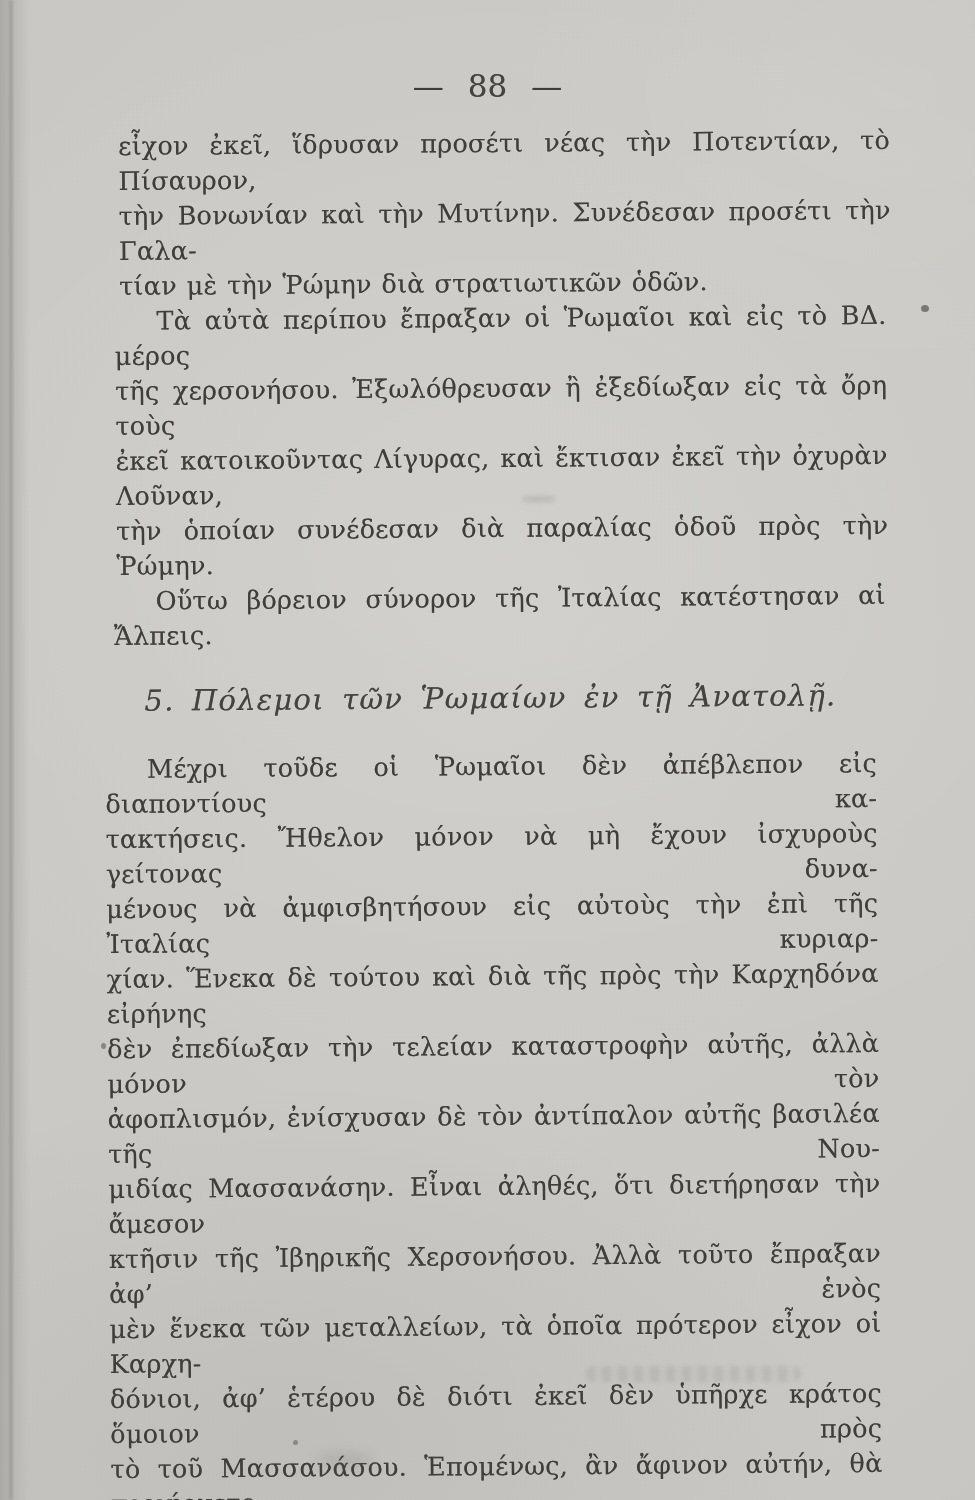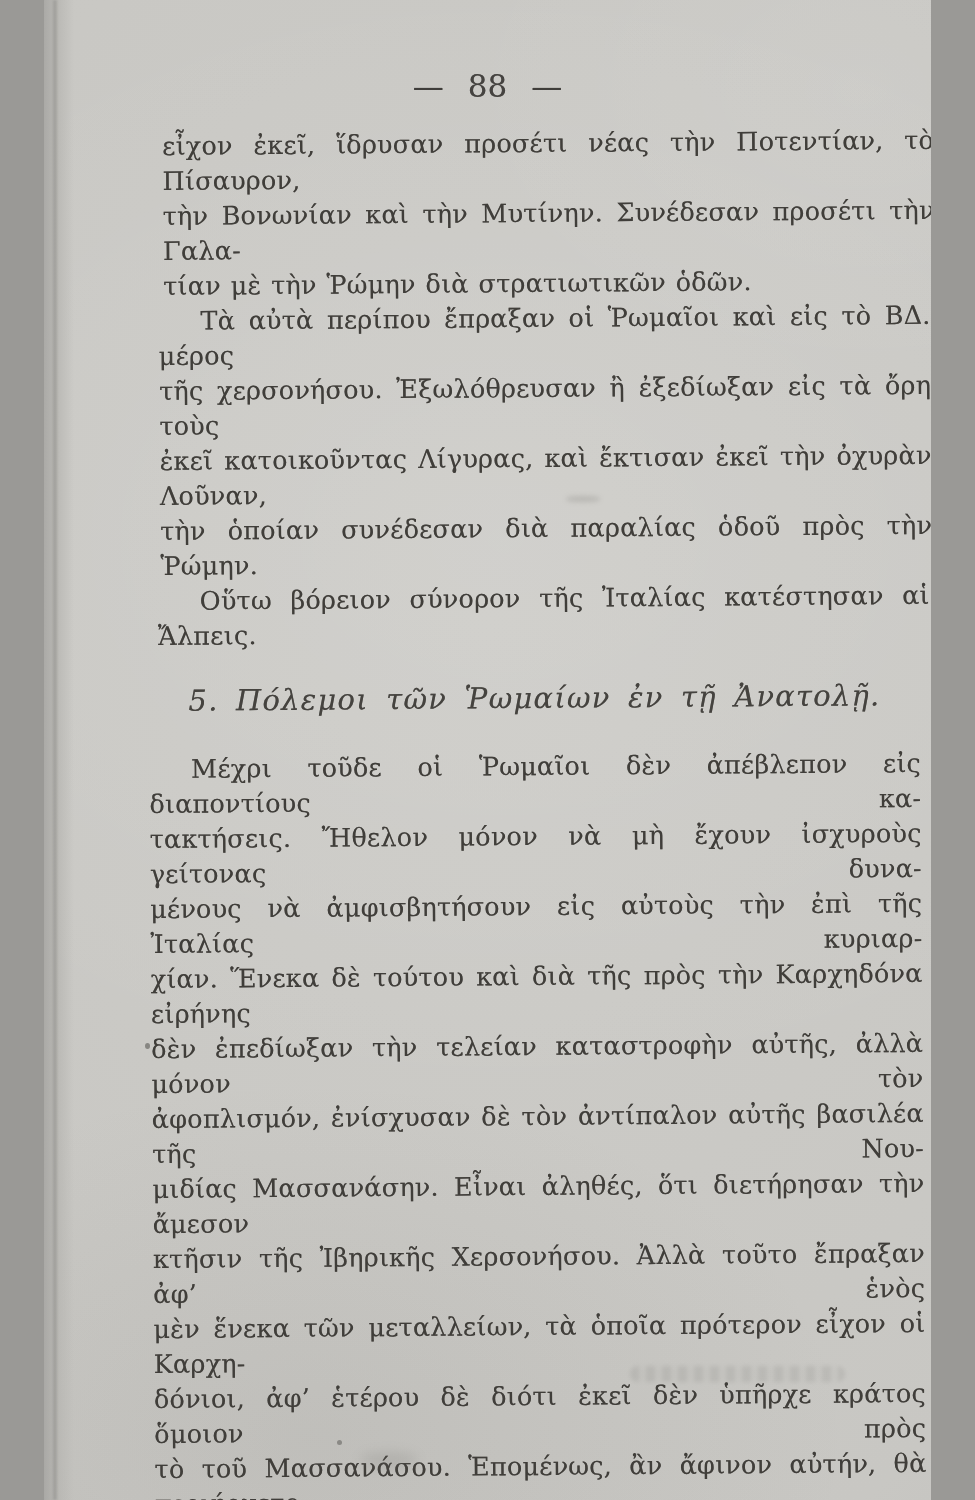--- a/index.html
+++ b/index.html
@@ -1,18 +1,18 @@
 <!DOCTYPE html>
 <html><head>
 <meta charset="utf-8">
 <style>
   html,body{margin:0;padding:0;background:#9a9996;}
   .page{
     position:relative;
-    width:887px;height:1500px;
+    width:975px;height:1500px;
     margin:0 auto;
     overflow:hidden;
     font-family:"DejaVu Serif", serif;
     color:#403e3a;
     background:
       radial-gradient(900px 600px at 30% 96%, rgba(110,108,104,.10), rgba(0,0,0,0) 60%),
       radial-gradient(700px 500px at 92% 6%, rgba(255,255,255,.07), rgba(0,0,0,0) 60%),
       radial-gradient(1300px 950px at 52% 36%, rgba(255,255,255,.09), rgba(0,0,0,0) 62%),
       radial-gradient(160% 120% at 50% 42%, #cdccc8 0%, #c8c7c3 55%, #bcbbb7 86%, #aeadaa 100%);
   }

